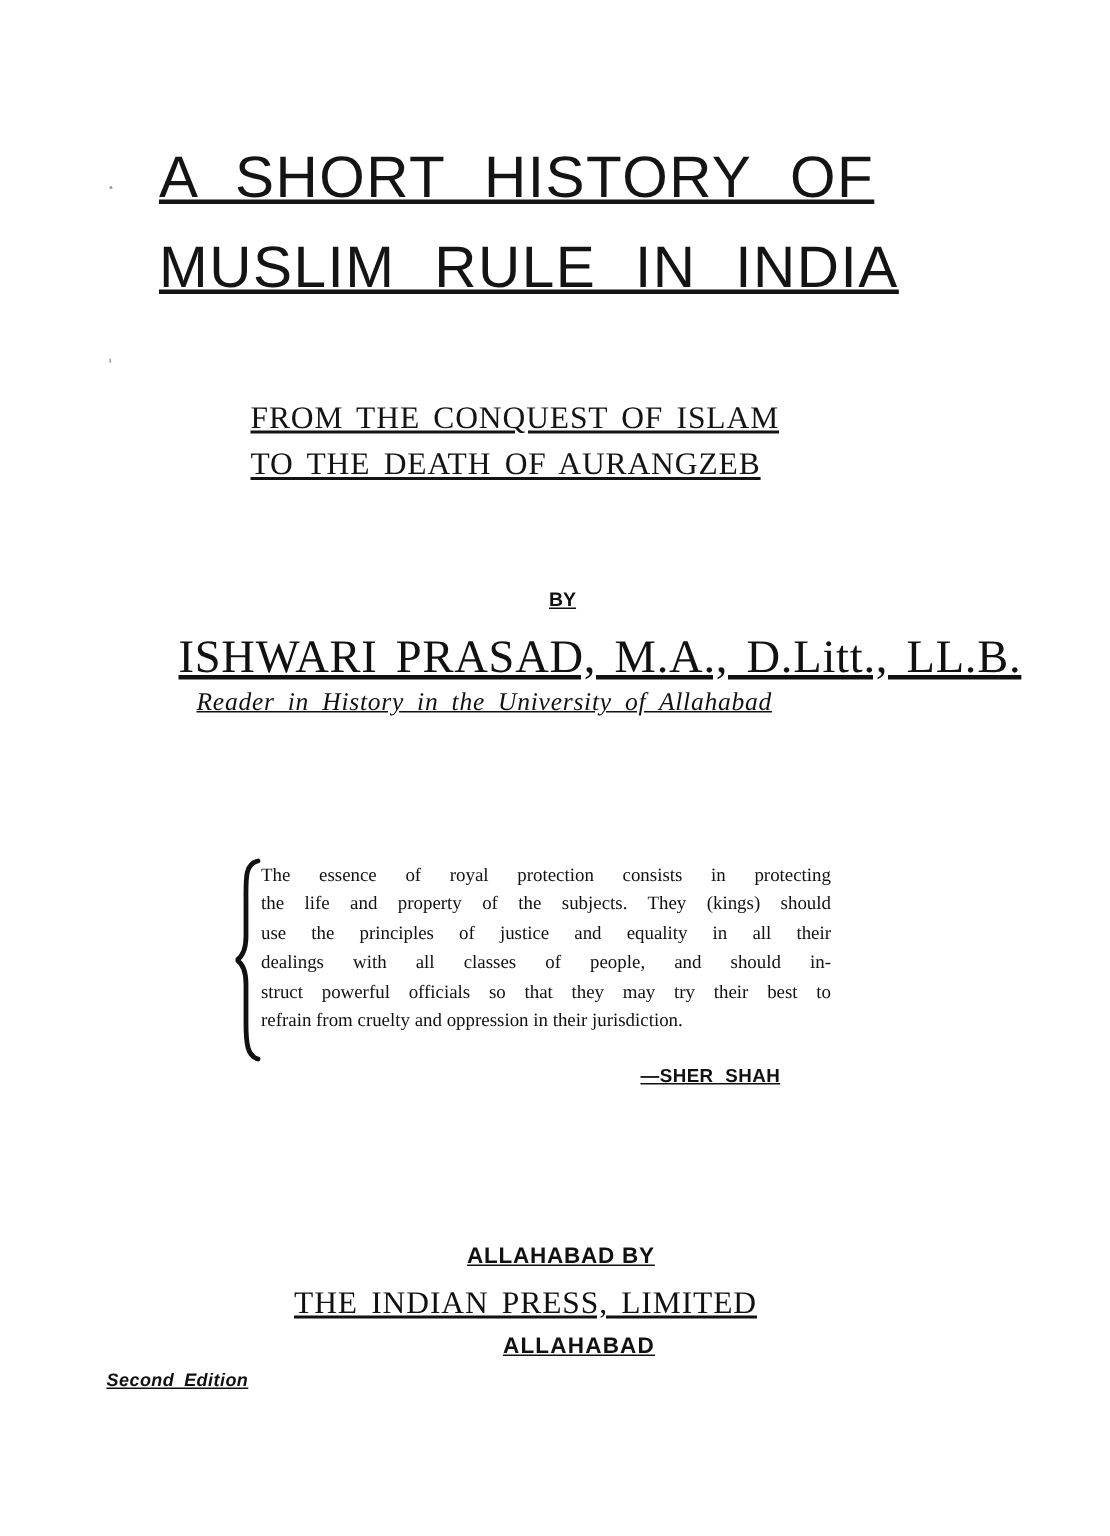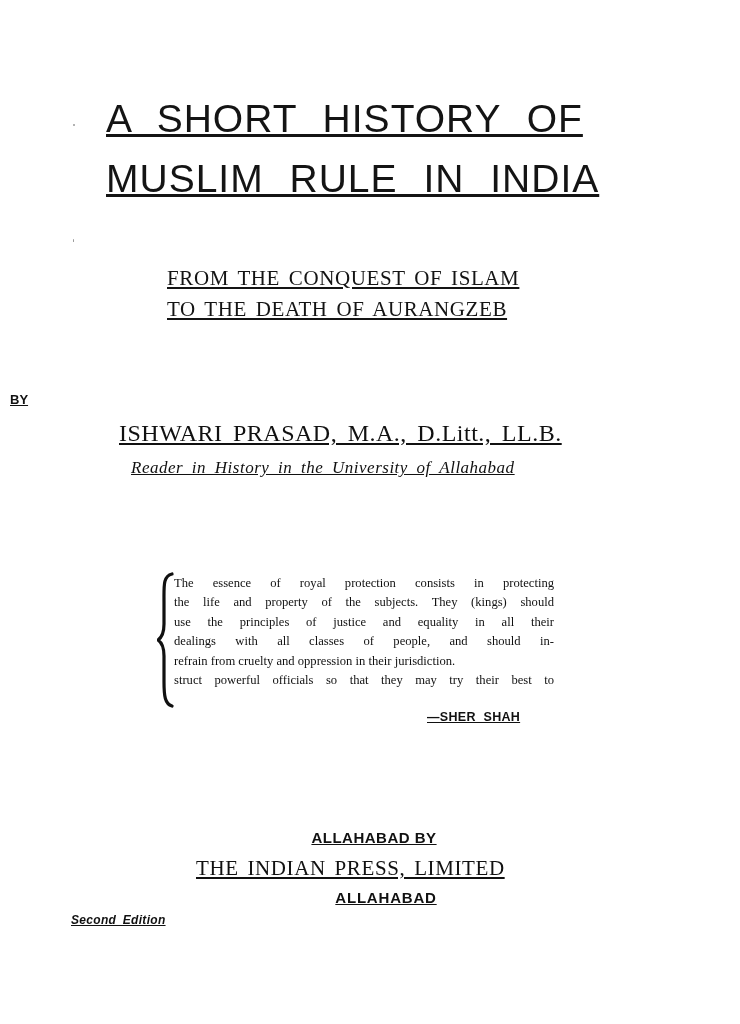--- a/index.html
+++ b/index.html
@@ -32,31 +32,31 @@
       font-size: 21px;
       letter-spacing: 0.6px;
       word-spacing: 3px;
       color: #141414;
     }
     #sub1 { left: 167px; top: 266px; }
     #sub2 { left: 167px; top: 297px; text-align: right; }
 
     #by {
       left: 0; width: 740px; top: 392px;
-      text-align: left;
+      text-align: center;
       font-family: "Liberation Sans", sans-serif;
       font-weight: bold;
       font-size: 13px;
       padding-left: 10px;
       box-sizing: border-box;
     }
     #author {
       left: 119px; top: 420px;
       font-family: "Liberation Serif", serif;
-      font-size: 24px;
+      font-size: 31px;
       letter-spacing: 0.5px;
       word-spacing: 4px;
     }
     #affil {
       left: 131px; top: 458px;
       font-family: "Liberation Serif", serif;
       font-style: italic;
       font-size: 17px;
       letter-spacing: 0.5px;
       word-spacing: 4px;
@@ -156,22 +156,22 @@
 
 <div id="quote-block" class="abs">
   <svg id="brace" viewBox="0 0 20 136" preserveAspectRatio="none">
     <path d="M15 2 C 6 4, 7 14, 7 30 L 7 52 C 7 62, 4 66, 1 68 C 4 70, 7 74, 7 84 L 7 110 C 7 124, 8 132, 15 134" fill="none" stroke="#111" stroke-width="3.2" stroke-linecap="round"></path>
   </svg>
   <div id="quote-text">
     <span class="ql">The essence of royal protection consists in protecting</span>
     <span class="ql">the life and property of the subjects. They (kings) should</span>
     <span class="ql">use the principles of justice and equality in all their</span>
     <span class="ql">dealings with all classes of people, and should in-</span>
+    <span class="ql">struct powerful officials so that they may try their best to</span>
     <span class="ql" style="text-align-last:left;">refrain from cruelty and oppression in their jurisdiction.</span>
-    <span class="ql">struct powerful officials so that they may try their best to</span>
   </div>
 </div>
 <div id="attrib" class="abs">—SHER SHAH</div>
 
 <div id="pub-by" class="abs">ALLAHABAD BY</div>
 <div id="publisher" class="abs">THE INDIAN PRESS, LIMITED</div>
 <div id="pub-city" class="abs">ALLAHABAD</div>
 
 <div id="edition" class="abs">Second Edition</div>
 

